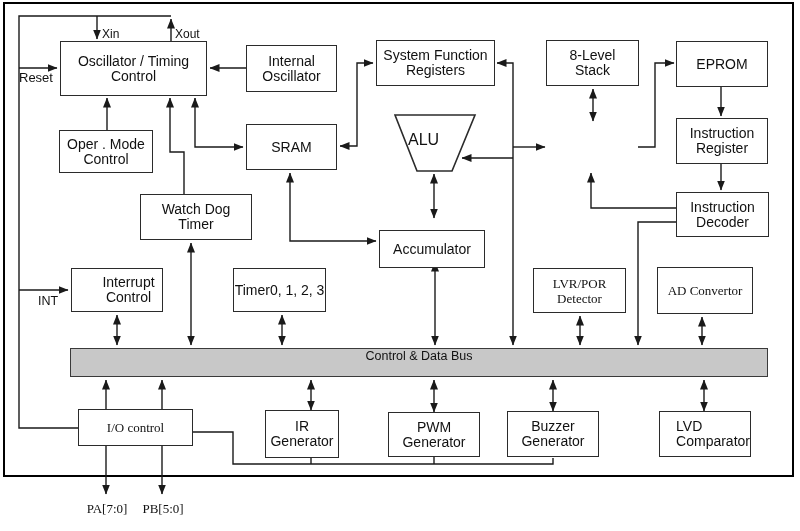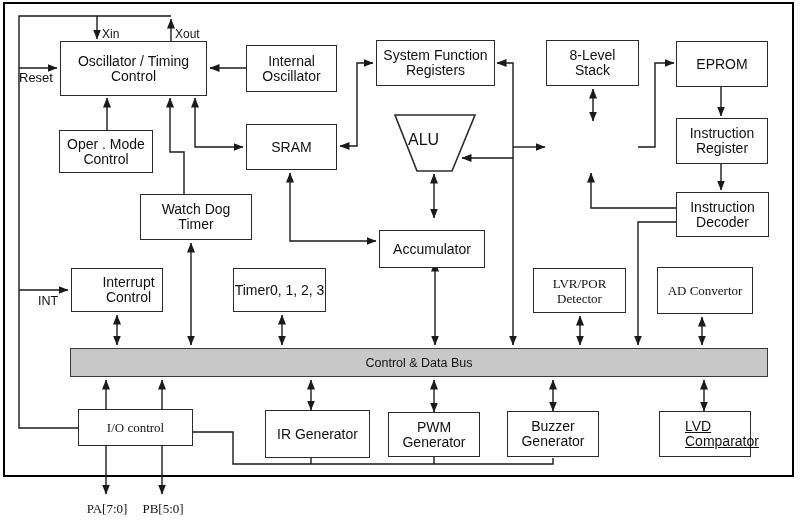--- a/index.html
+++ b/index.html
@@ -19,25 +19,25 @@
   }
   #wires{position:absolute;left:0;top:0;width:800px;height:531px;}
   .box{
     position:absolute;box-sizing:border-box;background:#fff;
     border:1.6px solid var(--box-border);
     display:flex;align-items:center;justify-content:center;text-align:center;
     font-size:14px;line-height:15px;
   }
   .box span{white-space:pre-line;}
   .serif{font-family:"Liberation Serif", serif;font-size:13px;}
-  .left-align{justify-content:flex-start;text-align:left;padding-left:25px;text-decoration:underline;}
+  .left-align{justify-content:flex-end;text-align:left;padding-left:25px;}
   #bus{
     position:absolute;left:70px;top:348px;width:698px;height:29px;box-sizing:border-box;
     background:var(--bus-fill);border:1.5px solid #3a3a3a;
-    display:flex;align-items:center;justify-content:center;font-size:12.5px;
+    display:flex;justify-content:center;font-size:12.5px;
   }
   .pin{position:absolute;font-size:12px;white-space:nowrap;}
   .pin.serif{font-size:13px;}
   .alu-label{
     position:absolute;left:408px;top:131px;width:54px;text-align:left;
     font-size:16px;
   }
   .centered{text-align:center;}
 </style>
 </head>
@@ -158,21 +158,21 @@
       <span>AD Convertor</span>
     </div>
 
   <div id="bus">
       <span>Control &amp; Data Bus</span>
     </div>
 
   <div class="box serif" style="left:78px;top:409px;width:115px;height:37px;">
       <span>I/O control</span>
     </div>
-  <div class="box" style="left:265px;top:410px;width:105px;height:48px;">
+  <div class="box" style="left:265px;top:410px;width:74px;height:48px;">
       <span>IR Generator</span>
     </div>
   <div class="box" style="left:388px;top:412px;width:92px;height:45px;">
       <span>PWM
 Generator</span>
     </div>
   <div class="box" style="left:507px;top:411px;width:92px;height:46px;">
       <span>Buzzer
 Generator</span>
     </div>

